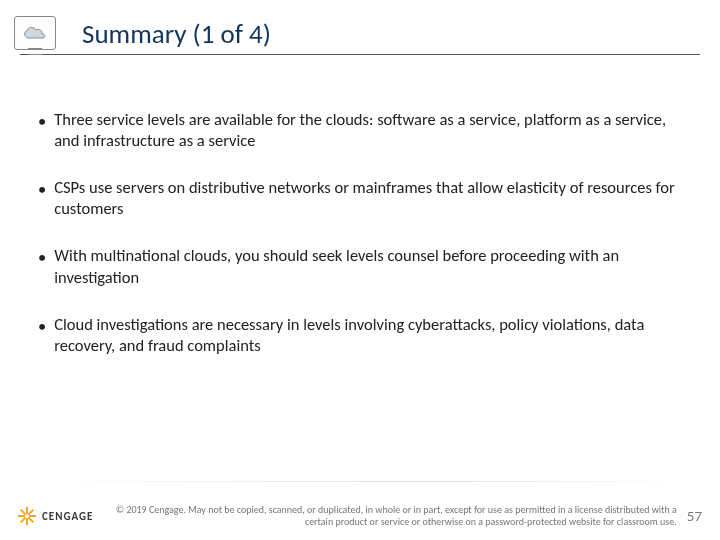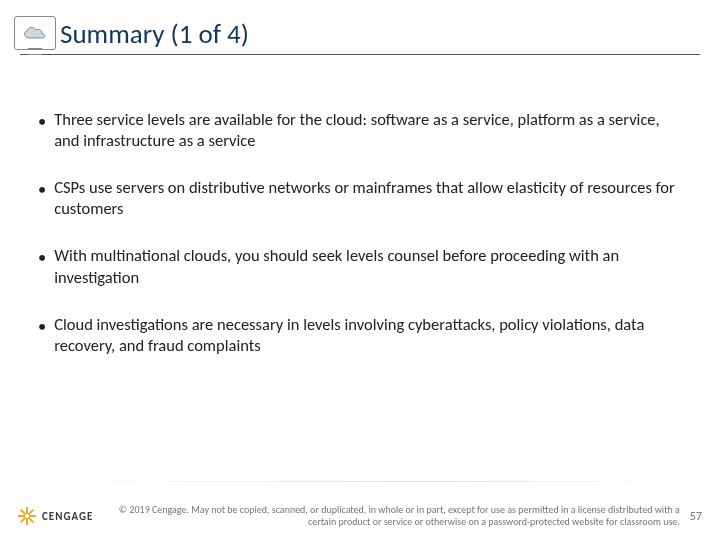--- a/index.html
+++ b/index.html
@@ -1,19 +1,19 @@
 <!DOCTYPE html>
 <html><head>
 <meta charset="utf-8">
 <style>
   * { margin: 0; padding: 0; box-sizing: border-box; }
   html, body { width: 720px; height: 540px; font-family: Calibri, "Segoe UI", Arial, sans-serif; background: #fff; color: #222; }
   .slide { position: relative; width: 720px; height: 540px; padding: 16px 28px 0 28px; }
 
-  .header-row { display: flex; align-items: center; gap: 0; margin-left: -14px; }
+  .header-row { display: flex; align-items: center; gap: 22px; margin-left: -14px; }
   .cloud-icon-frame {
     width: 42px; height: 34px; border: 1px solid #888; border-radius: 3px;
     display: flex; align-items: center; justify-content: center; background: #fdfdfd;
     position: relative;
   }
   .cloud-icon-frame::after {
     content: ""; position: absolute; bottom: -6px; left: 50%; transform: translateX(-50%);
     width: 14px; height: 5px; border-top: 1px solid #888; border-bottom: 1px solid #888;
   }
   .title { font-size: 27px; color: #14365d; font-weight: 400; margin-left: 4px; }
@@ -31,21 +31,21 @@
   .brand { display: flex; align-items: center; gap: 6px; }
   .brand-burst {
     width: 18px; height: 18px; position: relative;
   }
   .brand-burst span {
     position: absolute; left: 50%; top: 50%; width: 2px; height: 7px;
     background: #f6a623; transform-origin: center 9px;
   }
   .brand-text { font-size: 11px; letter-spacing: 1px; color: #3a3a3a; font-weight: 600; }
   .copyright { flex: 1; font-size: 10px; color: #777; text-align: right; line-height: 1.2; padding: 0 10px; }
-  .pagenum { font-size: 12px; color: #777; }
+  .pagenum { font-size: 15px; color: #777; }
   .faint-line {
     position: absolute; left: 30px; right: 30px; bottom: 58px; height: 1px;
     background: linear-gradient(90deg, rgba(0,0,0,0) 0%, rgba(0,0,0,0.08) 40%, rgba(0,0,0,0.12) 60%, rgba(0,0,0,0) 100%);
   }
 </style>
 </head>
 <body>
 
 <div class="slide">
 
@@ -55,21 +55,21 @@
         <path d="M8 14 C3 14 2 8 6 7 C6 3 13 2 15 6 C18 4 22 7 21 10 C25 10 25 14 21 14 Z" fill="#cfd8de" stroke="#6e7a82" stroke-width="0.8"></path>
       </svg>
     </div>
     <div class="title">Summary (1 of 4)</div>
   </div>
   <div class="rule"></div>
 
   <div class="content">
     <div class="bullet">
       <div class="dot">•</div>
-      <div class="txt">Three service levels are available for the cloud: software as a service, platform as a service, and infrastructure as a service</div>
+      <div class="txt">Three service levels are available for the clouds: software as a service, platform as a service, and infrastructure as a service</div>
     </div>
     <div class="bullet">
       <div class="dot">•</div>
       <div class="txt">CSPs use servers on distributive networks or mainframes that allow elasticity of resources for customers</div>
     </div>
     <div class="bullet">
       <div class="dot">•</div>
       <div class="txt">With multinational clouds, you should seek levels counsel before proceeding with an investigation</div>
     </div>
     <div class="bullet">

